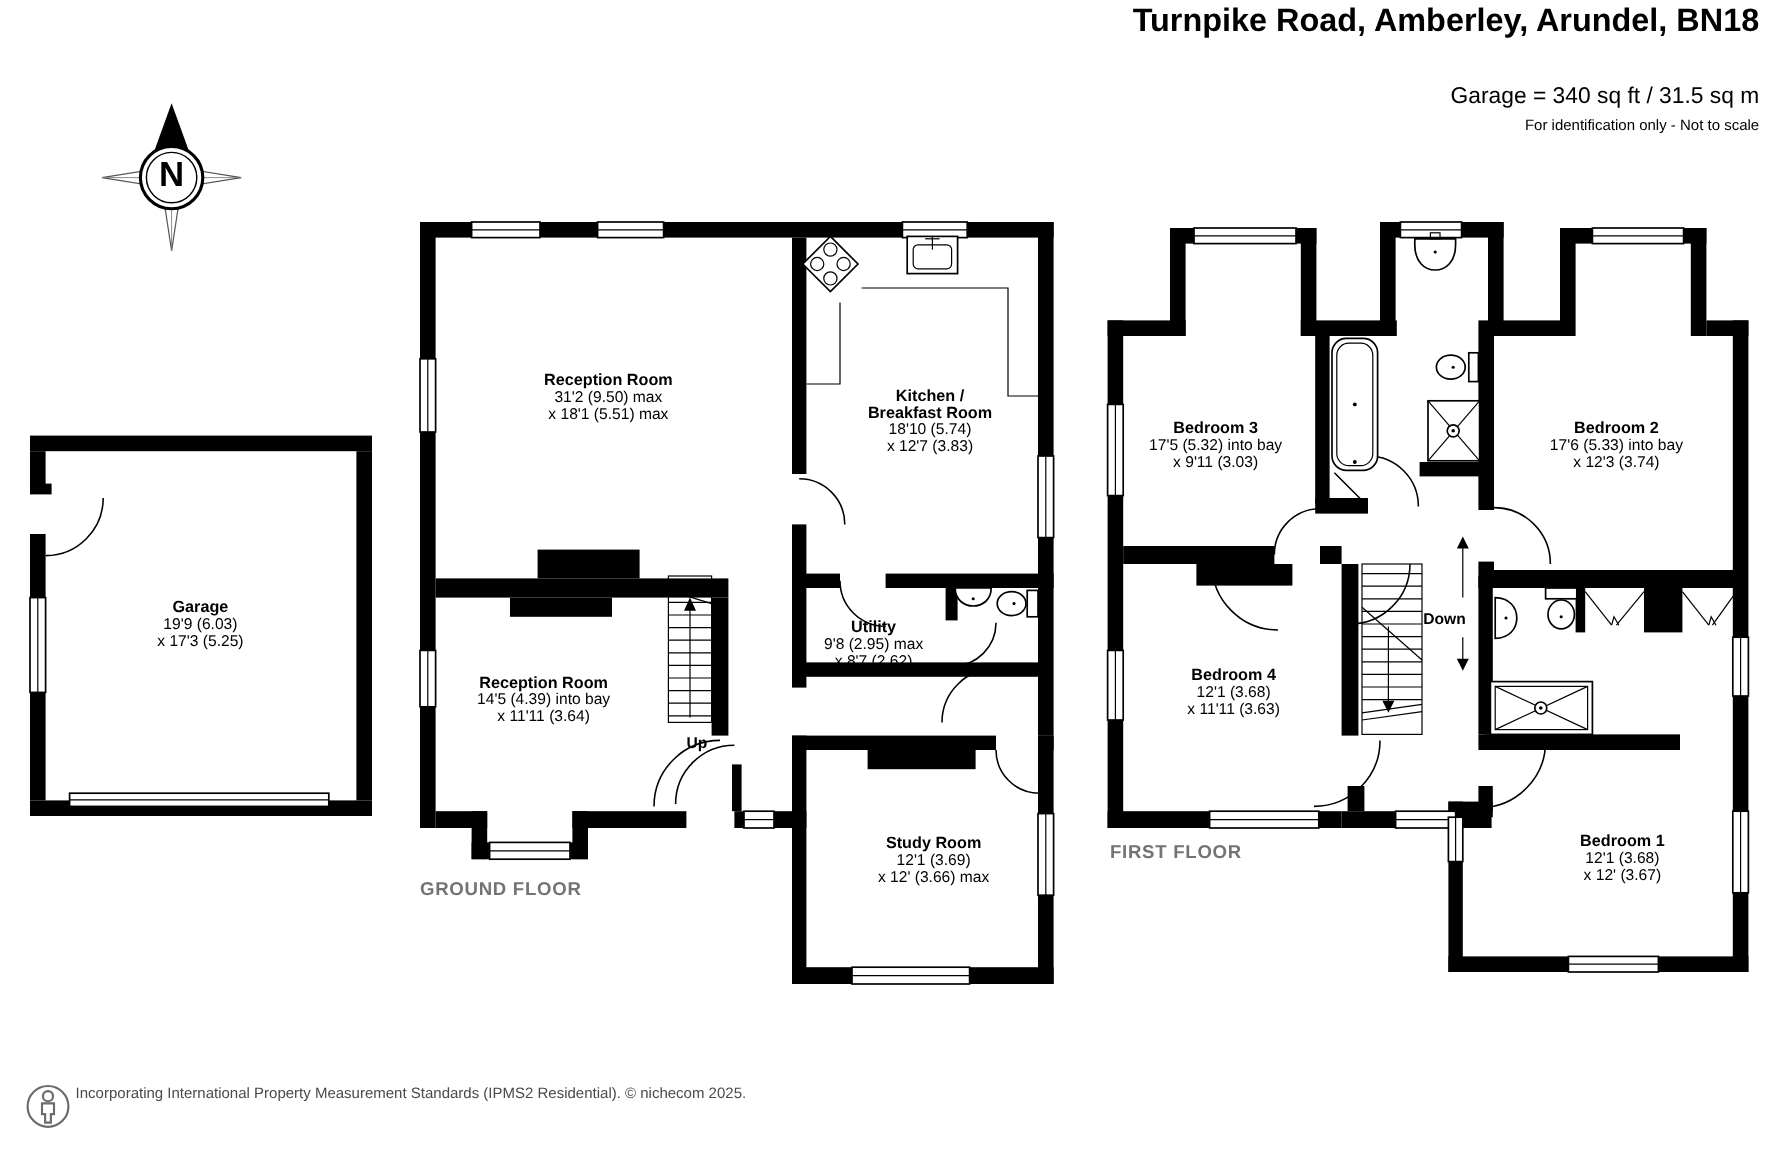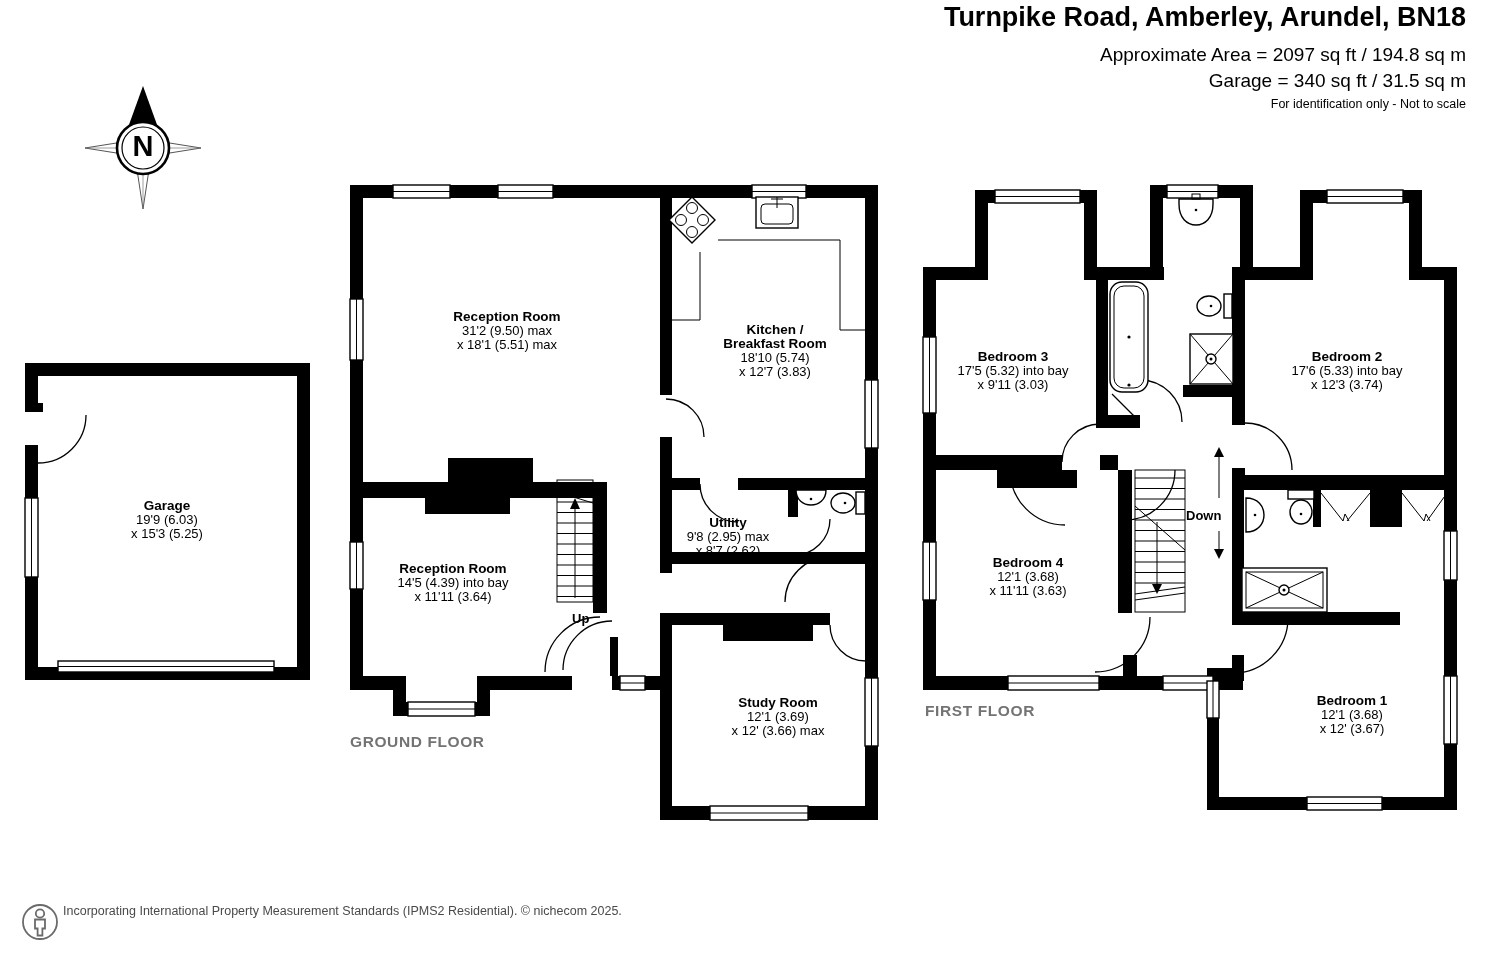--- a/index.html
+++ b/index.html
@@ -361,30 +361,29 @@
   </g>
 
   <g stroke="#6b6b6b" fill="none" stroke-width="1.8">
     <circle cx="40" cy="922" r="17"></circle>
     <circle cx="40" cy="913.5" r="4.2"></circle>
     <path d="M35,919.5 h10 v9 h-2.6 v7 h-4.8 v-7 h-2.6 z"></path>
   </g>
 </svg>
 
   <div class="hdr hdr-title">Turnpike Road, Amberley, Arundel, BN18</div>
-  <div class="hdr hdr-area">Approximate Area = 2097 sq ft / 194.8 sq m</div>
   <div class="hdr hdr-garage">Garage  = 340 sq ft / 31.5 sq m</div>
   <div class="hdr hdr-note">For identification only - Not to scale</div>
 
   <div class="compass-n">N</div>
 
   <div class="lbl" style="left:167px;top:499px;">
     <div class="nm">Garage</div>
     <div>19'9 (6.03)</div>
-    <div>x 15'3 (5.25)</div>
+    <div>x 17'3 (5.25)</div>
   </div>
 
   <div class="lbl" style="left:507px;top:310px;">
     <div class="nm">Reception Room</div>
     <div>31'2 (9.50) max</div>
     <div>x 18'1 (5.51) max</div>
   </div>
 
   <div class="lbl" style="left:775px;top:323px;">
     <div class="nm">Kitchen /</div>

